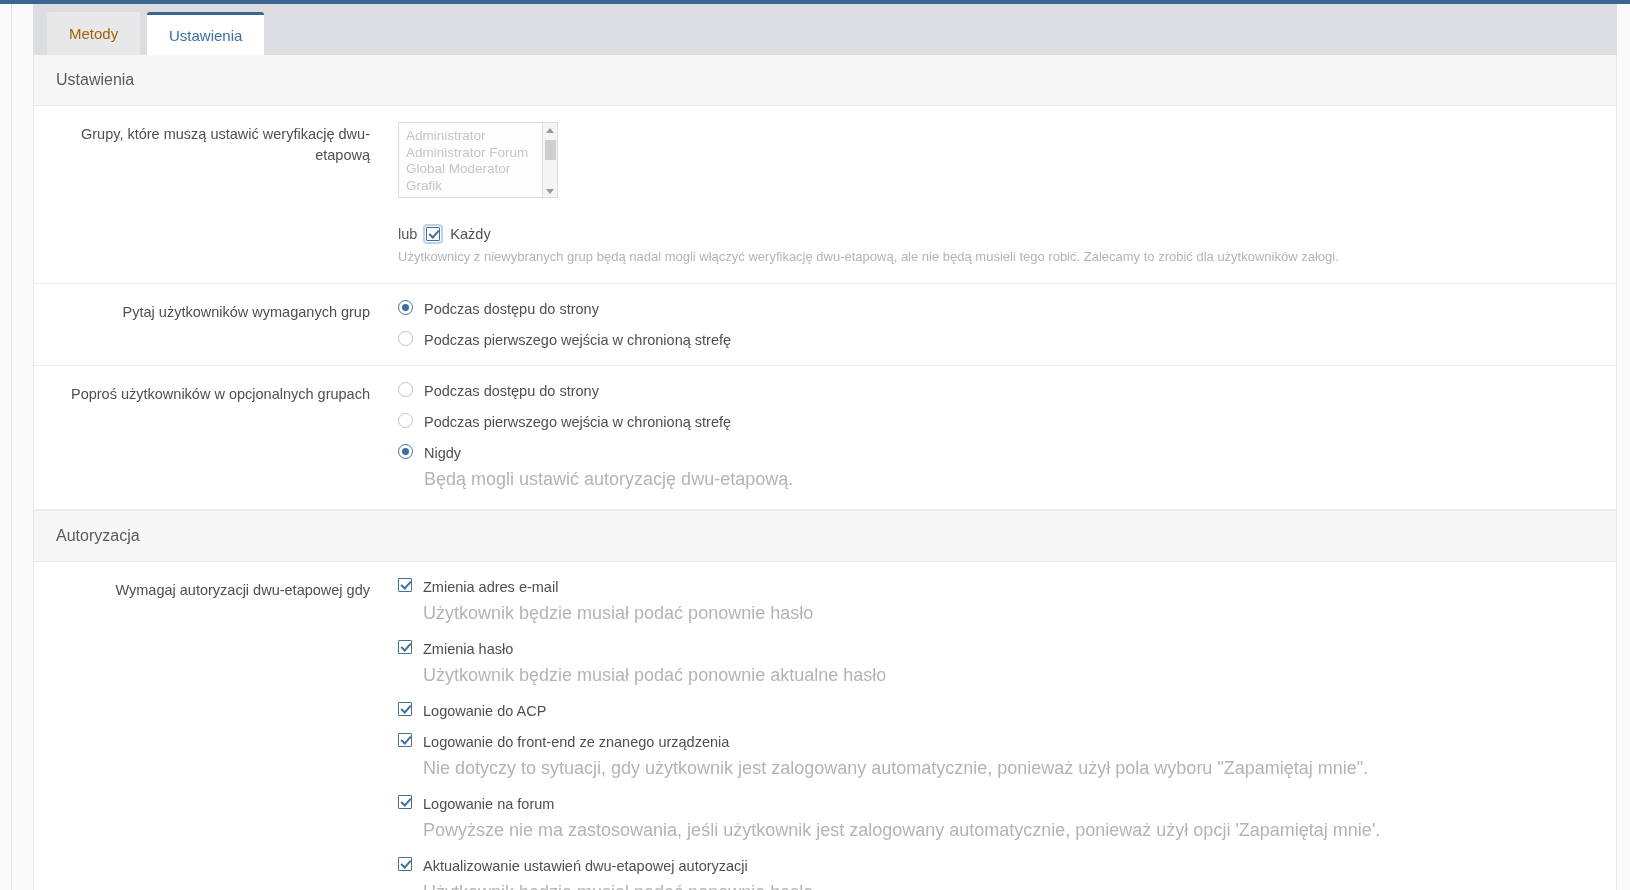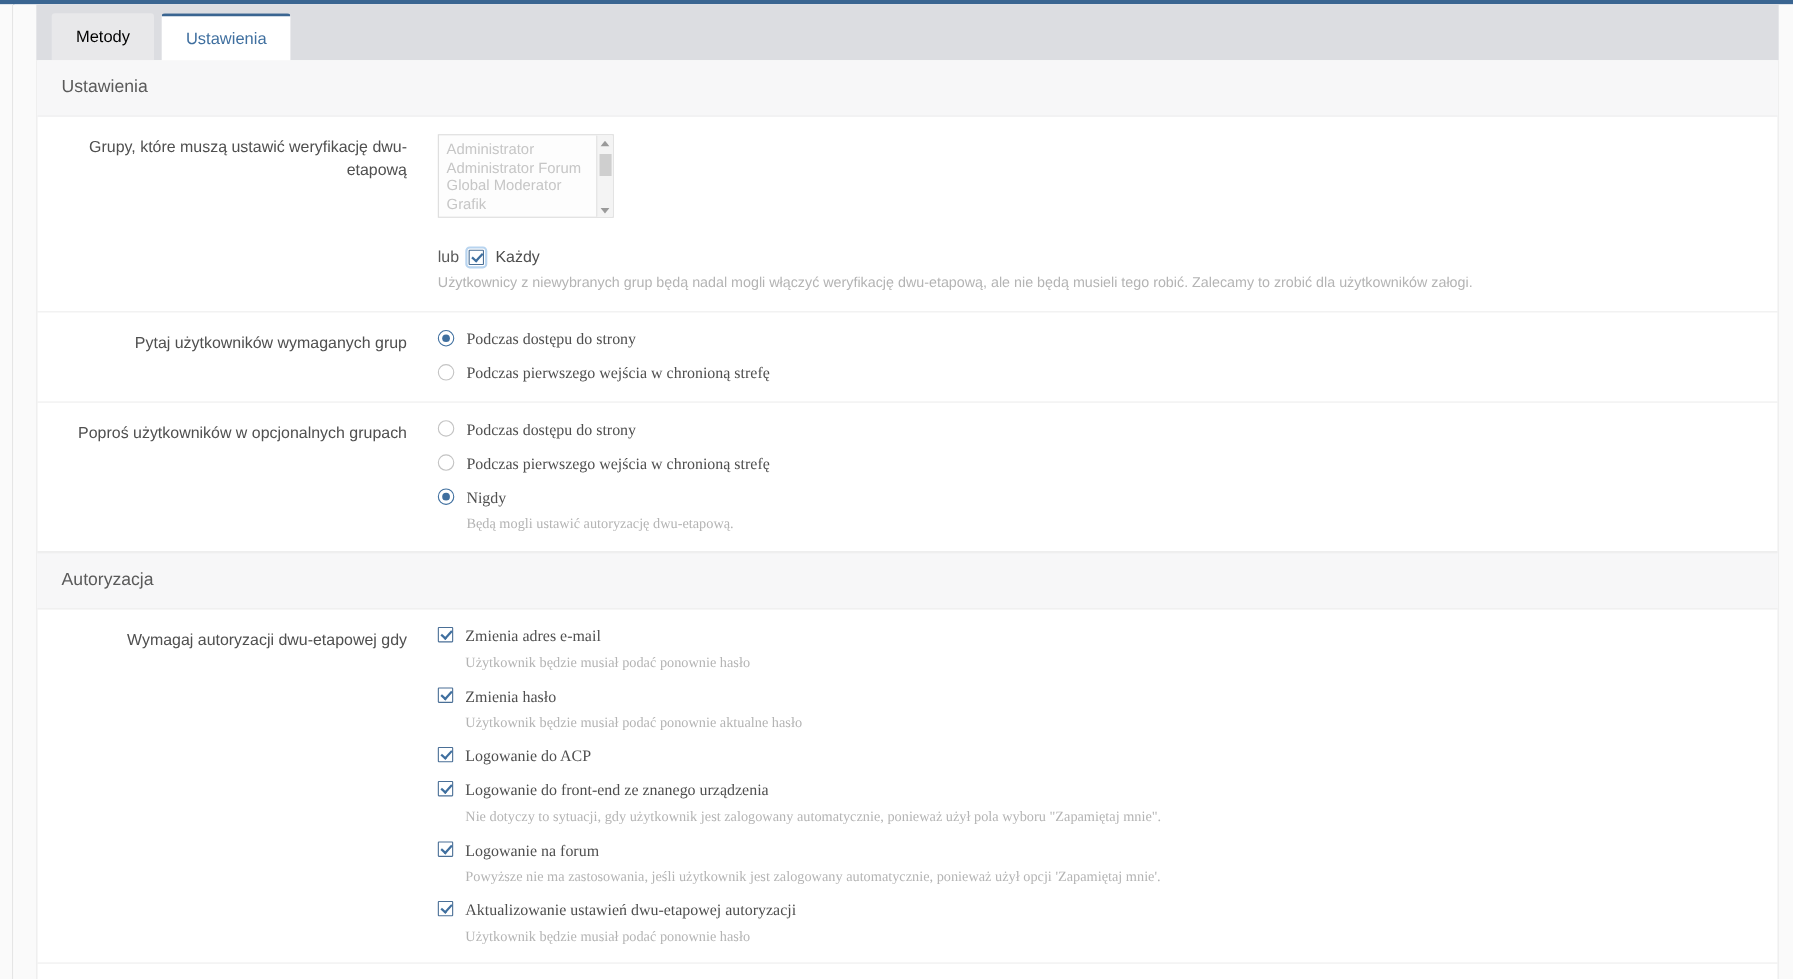--- a/index.html
+++ b/index.html
@@ -56,21 +56,21 @@
     display: flex;
     align-items: center;
     font-size: 15px;
     line-height: 1;
     cursor: pointer;
     user-select: none;
   }
   .tab-inactive {
     left: 14px;
     background: #e8e8ea;
-    color: #000000;
+    color: #a16207;
     border-top-left-radius: 3px;
     border-top-right-radius: 3px;
   }
   .tab-active {
     left: 114px;
     background: #ffffff;
     color: #3f6f9f;
     border-top: 3px solid #3a6591;
     border-top-left-radius: 3px;
     border-top-right-radius: 3px;
@@ -226,32 +226,31 @@
     line-height: 1.5;
     margin-top: 5px;
   }
 
   
   .opt {
     display: flex;
     align-items: flex-start;
     margin-bottom: 13px;
     cursor: pointer;
-    font-family: Liberation Serif, serif;
   }
   .opt:last-child { margin-bottom: 0; }
   .opt-body { padding-left: 11px; }
   .opt-label {
     font-size: 14.5px;
     color: #4f4f4f;
     line-height: 15px;
     white-space: nowrap;
   }
   .opt-help {
-    font-size: 13px;
+    font-size: 18px;
     color: #b4b4b4;
     line-height: 1.5;
     margin-top: 4px;
     white-space: nowrap;
   }
   .opt .rb, .opt .cb { margin-top: 0px; }
 
   
   .submit-strip {
     border-top: 1px solid #ededed;

